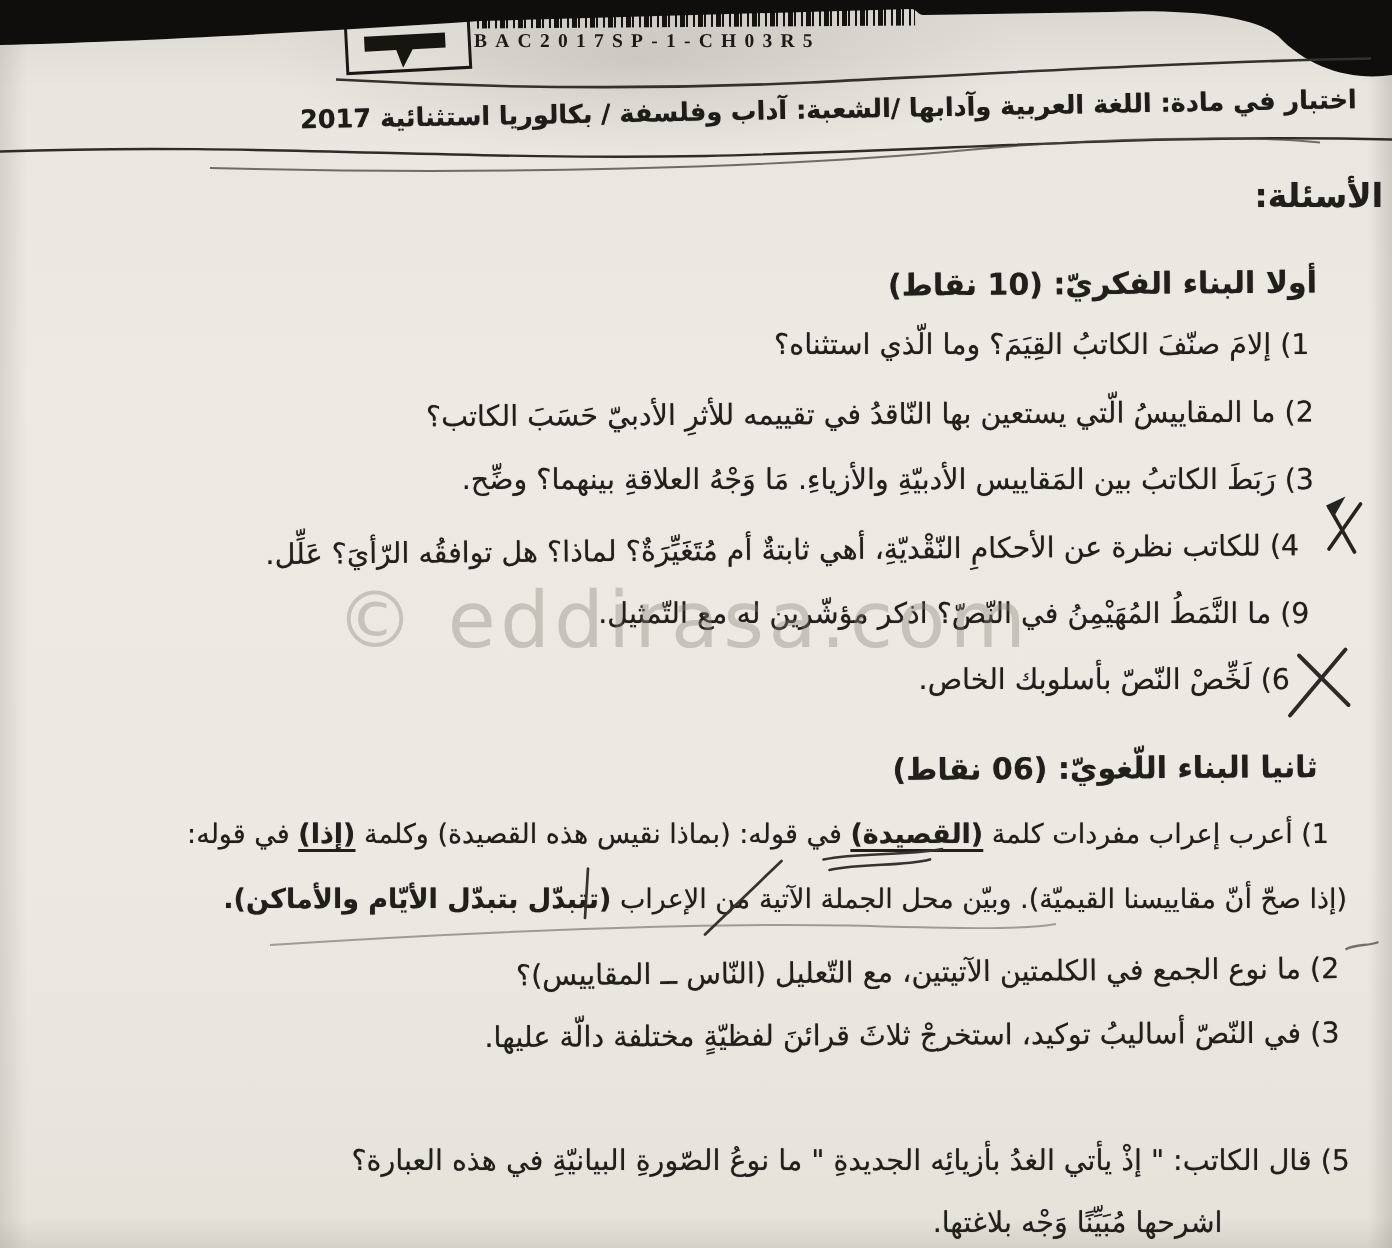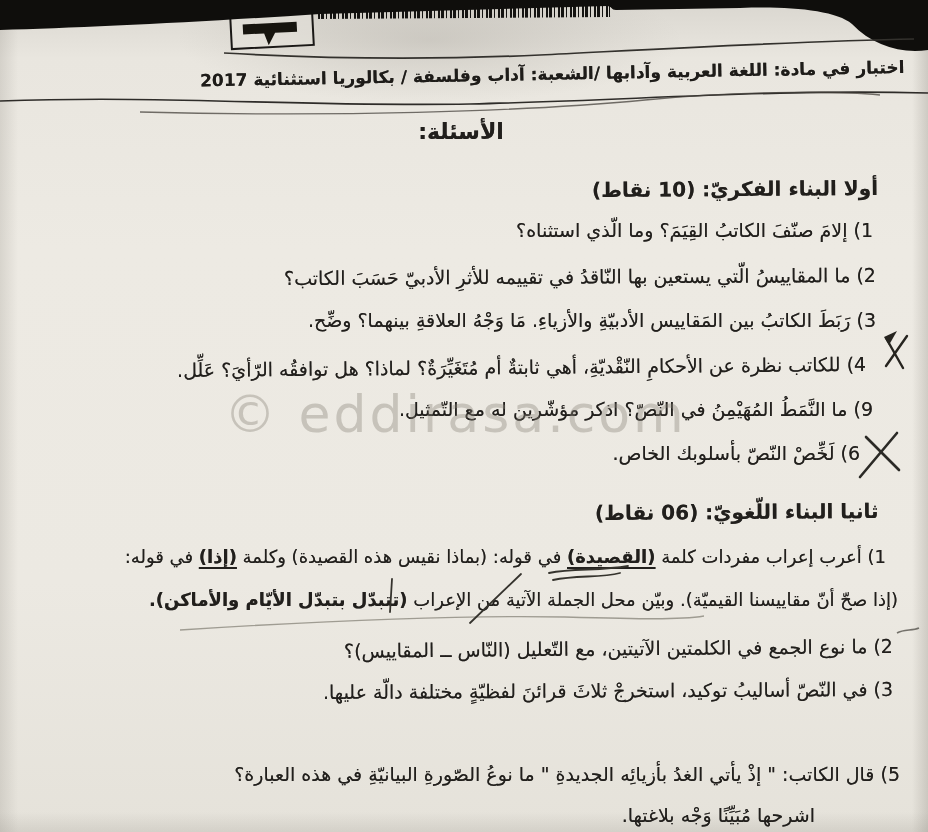--- a/index.html
+++ b/index.html
@@ -45,30 +45,31 @@
 
 <div class="page">
 
   <div class="shade"></div>
 
   <svg class="topband" width="928" height="832" viewBox="0 0 928 832">
     <path fill="#0f0e0c" d="M0,0 H928 V50 C900,54 872,45 852,24 C836,10 788,6 740,8 L616,10 C611,10 612,6 607,6 L320,14 C200,22 80,28 0,30 Z"></path>
   </svg>
 
   <div class="barcode"></div>
+  <div class="barcode-text">BAC2017SP-1-CH03R5</div>
 
   <div class="stamp">
     <svg width="80" height="31" viewBox="0 0 80 31">
       <path d="M11,8 H65 V18 H43 L36,30 L32,18 H11 Z" fill="#17150f"></path>
     </svg>
   </div>
 
   <div class="hdr txt">اختبار في مادة: اللغة العربية وآدابها /الشعبة: آداب وفلسفة / بكالوريا استثنائية 2017</div>
 
-  <div class="ar txt q-title" style="top:115px;">الأسئلة:</div>
+  <div class="ar txt q-title" style="top:115px;text-align:right;">الأسئلة:</div>
 
   <div class="ar txt sec-title" style="top:171px;right:50px;transform:rotate(-0.4deg);transform-origin:right;">أولا البناء الفكريّ: (10 نقاط)</div>
   <div class="ar txt" style="top:213px;right:55px;">1) إلامَ صنّفَ الكاتبُ القِيَمَ؟ وما الّذي استثناه؟</div>
   <div class="ar txt" style="top:258px;right:52px;transform:rotate(-0.3deg);transform-origin:right;">2) ما المقاييسُ الّتي يستعين بها النّاقدُ في تقييمه للأثرِ الأدبيّ حَسَبَ الكاتب؟</div>
   <div class="ar txt" style="top:303px;right:52px;">3) رَبَطَ الكاتبُ بين المَقاييس الأدبيّةِ والأزياءِ. مَا وَجْهُ العلاقةِ بينهما؟ وضِّح.</div>
   <div class="ar txt" style="top:347px;right:62px;transform:rotate(-0.5deg);transform-origin:right;">4) للكاتب نظرة عن الأحكامِ النّقْديّةِ، أهي ثابتةٌ أم مُتَغَيِّرَةٌ؟ لماذا؟ هل توافقُه الرّأيَ؟ عَلِّل.</div>
   <div class="ar txt" style="top:392px;right:55px;">9) ما النَّمَطُ المُهَيْمِنُ في النّصّ؟ اذكر مؤشّرين له مع التّمثيل.</div>
   <div class="ar txt" style="top:436px;right:68px;">6) لَخِّصْ النّصّ بأسلوبك الخاص.</div>
 
   <div class="ar txt sec-title" style="top:494px;right:50px;transform:rotate(-0.4deg);transform-origin:right;">ثانيا البناء اللّغويّ: (06 نقاط)</div>

